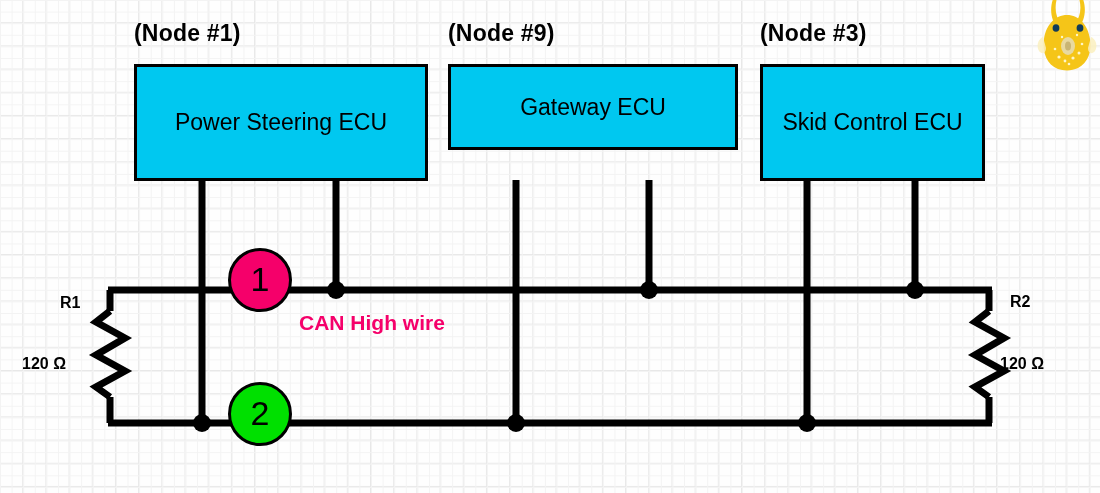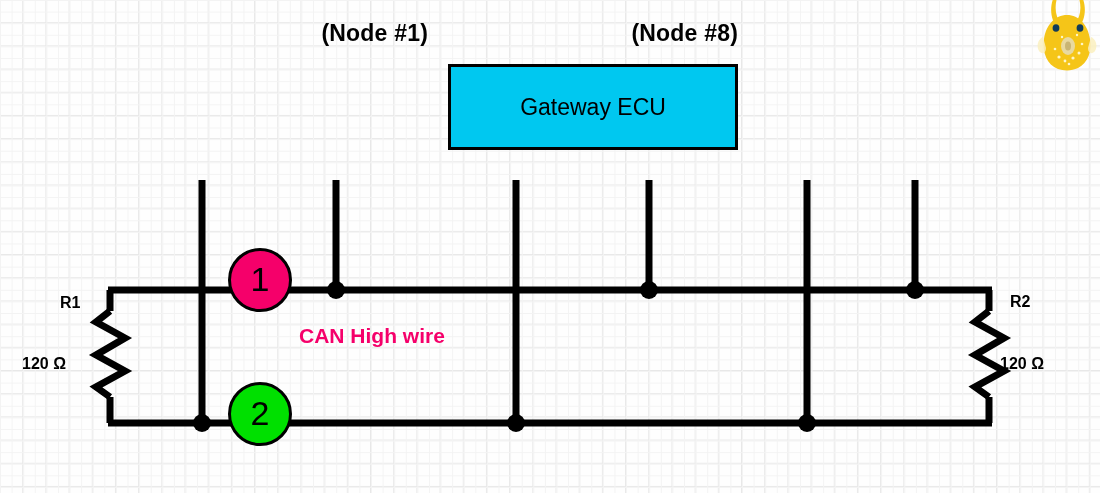--- a/index.html
+++ b/index.html
@@ -23,21 +23,21 @@
       linear-gradient(to right, #f3f3f3 1px, transparent 1px),
       linear-gradient(to bottom, #f3f3f3 1px, transparent 1px);
     background-size:11.6px 11.6px;
     pointer-events:none;
   }
   svg#diagram{position:absolute;left:0;top:0;width:1100px;height:493px;}
 
   .node-label{
     position:absolute;
     font-size:23px;font-weight:bold;color:#000;
-    text-align:right;white-space:nowrap;
+    text-align:left;white-space:nowrap;
     letter-spacing:.2px;
   }
   .ecu-box{
     position:absolute;
     border:3px solid #000;
     display:flex;align-items:center;justify-content:center;
     box-sizing:border-box;
   }
   .ecu-text{
     font-size:23px;color:#000;white-space:nowrap;
@@ -48,21 +48,21 @@
     border:3px solid #000;
     display:flex;align-items:center;justify-content:center;
     box-sizing:border-box;
   }
   .marker span{
     font-size:34px;color:#000;line-height:1;
     position:relative;top:-1px;
   }
   .wire-label{
     position:absolute;
-    font-size:21px;font-weight:bold;white-space:nowrap;margin-top:13px;
+    font-size:21px;font-weight:bold;white-space:nowrap;
   }
   .res-label{
     position:absolute;
     font-size:16px;font-weight:bold;color:#000;white-space:nowrap;
   }
   #mascot{position:absolute;left:1036px;top:-3px;width:62px;height:74px;}
 </style>
 </head>
 <body>
 
@@ -104,27 +104,34 @@
       <circle cx="649" cy="290" r="9"></circle>
       <circle cx="915" cy="290" r="9"></circle>
 
       <circle cx="202" cy="423" r="9"></circle>
       <circle cx="516" cy="423" r="9"></circle>
       <circle cx="807" cy="423" r="9"></circle>
     </g>
   </svg>
 
   <div class="node-label" style="left:134px;top:20px;width:294px;">(Node #1)</div>
-  <div class="node-label" style="left:448px;top:20px;width:290px;">(Node #8)</div>
+  <div class="node-label" style="left:448px;top:20px;width:290px;">(Node #9)</div>
+  <div class="node-label" style="left:760px;top:20px;width:225px;">(Node #3)</div>
 
+  <div class="ecu-box" style="left:134px;top:64px;width:294px;height:117px;background:#00C8F0;">
+    <span class="ecu-text">Power Steering ECU</span>
+  </div>
 
   <div class="ecu-box" style="left:448px;top:64px;width:290px;height:86px;background:#00C8F0;">
     <span class="ecu-text">Gateway ECU</span>
   </div>
 
+  <div class="ecu-box" style="left:760px;top:64px;width:225px;height:117px;background:#00C8F0;">
+    <span class="ecu-text">Skid Control ECU</span>
+  </div>
 
   <div class="marker" style="left:228px;top:248px;width:64px;height:64px;background:#F5006A;">
     <span>1</span>
   </div>
 
   <div class="marker" style="left:228px;top:382px;width:64px;height:64px;background:#00E000;">
     <span>2</span>
   </div>
 
   <div class="wire-label" style="left:299px;top:311px;color:#F5006A;">CAN High wire</div>

